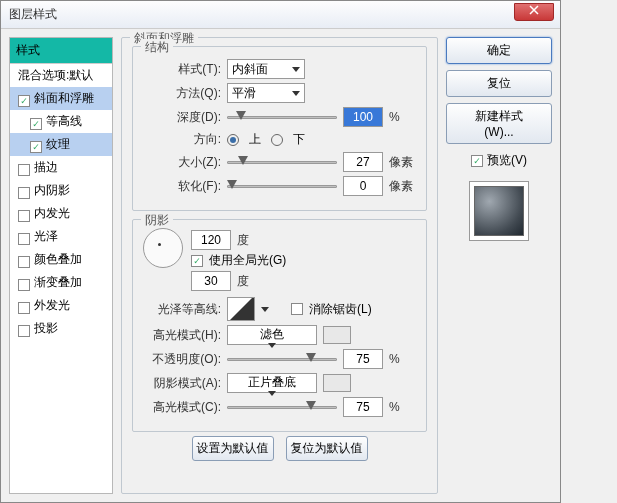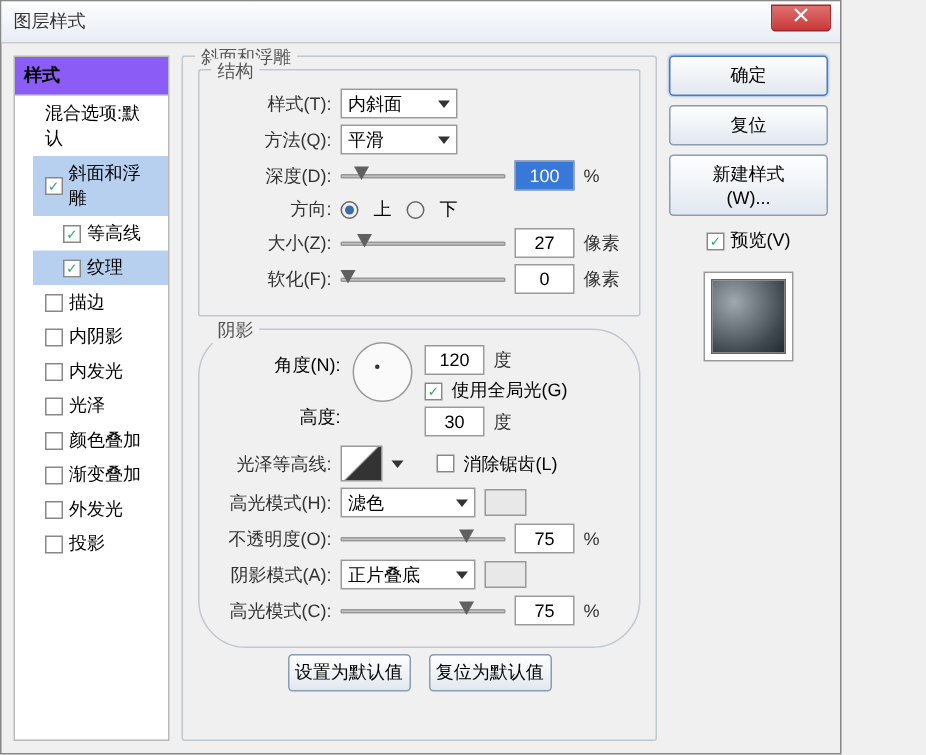--- a/index.html
+++ b/index.html
@@ -4,33 +4,33 @@
 <style>
 * { box-sizing: border-box; margin: 0; padding: 0; font-family: "Microsoft YaHei", "SimSun", sans-serif; font-size: 12px; }
 body { background: #f0f0f0; width: 617px; height: 503px; overflow: hidden; }
 .window { width: 561px; height: 503px; background: #f0f0f0; border: 1px solid #888; position: relative; }
 .titlebar { height: 28px; background: linear-gradient(to bottom, #fdfdfe, #e8edf5); border-bottom: 1px solid #ccc; display: flex; align-items: center; padding: 0 8px; position: relative; }
 .titlebar-title { color: #333; }
 .close-btn { position: absolute; right: 6px; top: 2px; width: 40px; height: 18px; background: linear-gradient(to bottom, #e07070, #c83838); border: 1px solid #a02828; border-radius: 0 0 3px 3px; color: #fff; text-align: center; line-height: 14px; cursor: pointer; }
 .close-btn svg { width: 10px; height: 10px; }
 .content { display: flex; padding: 8px; gap: 8px; height: calc(100% - 28px); }
 .left-panel { width: 104px; border: 1px solid #b8b8b8; background: #fff; }
-.left-header { border-bottom: 1px solid #ccc; padding: 4px 6px; background: #8b5cf6; font-weight: bold; }
-.left-item { display: flex; align-items: center; padding: 3px 8px; gap: 4px; cursor: pointer; margin-left: 12px; }
+.left-header { border-bottom: 1px solid #ccc; padding: 4px 6px; background: #14b8a6; }
+.left-item { display: flex; align-items: flex-end; padding: 3px 8px; gap: 4px; cursor: pointer; }
 .left-item.selected { background: #b8d0f0; }
 .left-item.sub { padding-left: 20px; }
 .left-chk { width: 12px; height: 12px; border: 1px solid #888; background: #fff; display: inline-flex; align-items: center; justify-content: center; font-size: 9px; color: #3a6; }
 .center-panel { flex: 1; display: flex; flex-direction: column; gap: 6px; }
 .fieldset { border: 1px solid #c0c8d0; border-radius: 2px; padding: 8px 10px 10px; position: relative; }
 .legend { position: absolute; top: -8px; left: 8px; background: #f0f0f0; padding: 0 4px; color: #555; }
 .row { display: flex; align-items: center; margin: 4px 0; gap: 6px; }
 .row-label { width: 78px; text-align: right; color: #333; }
 .dropdown { border: 1px solid #999; background: #fff; height: 20px; padding: 0 4px; display: flex; align-items: center; justify-content: space-between; cursor: pointer; }
 .dropdown.w1 { width: 78px; }
-.dropdown.w2 { width: 90px; }
+.dropdown.w2 { width: 90px; flex-direction: column; }
 .dd-arrow { width: 0; height: 0; border-left: 4px solid transparent; border-right: 4px solid transparent; border-top: 5px solid #333; }
 .slider { flex: 1; height: 18px; max-width: 110px; position: relative; display: flex; align-items: center; }
 .slider-track { height: 3px; background: #c0c0c0; width: 100%; border: 1px solid #999; border-radius: 1px; }
 .slider-thumb { position: absolute; width: 0; height: 0; border-left: 5px solid transparent; border-right: 5px solid transparent; border-top: 9px solid #606060; top: 3px; }
 .numbox { width: 40px; height: 20px; border: 1px solid #999; background: #fff; text-align: center; line-height: 18px; }
 .numbox.sel { background: #3878d8; color: #fff; }
 .unit { color: #333; min-width: 26px; }
 .radio-g { display: flex; align-items: center; gap: 10px; }
 .radio { width: 12px; height: 12px; border: 1px solid #666; border-radius: 50%; display: inline-flex; align-items: center; justify-content: center; }
 .radio.checked::after { content: ""; width: 6px; height: 6px; background: #3a6ea8; border-radius: 50%; }
@@ -171,28 +171,23 @@
             <span class="row-label">软化(F):</span>
             <div class="slider">
                 <div class="slider-track"></div>
                 <div class="slider-thumb" style="left:0%;"></div>
               </div>
             <div class="numbox">0</div>
             <span class="unit">像素</span>
           </div>
         </div>
 
-        <div class="fieldset" style="margin-top:8px;border-radius:32px;">
+        <div class="fieldset" style="margin-top:8px;">
           <div class="legend">阴影</div>
           <div class="shadow-grid">
-            <div class="shadow-left">
-              <span>角度(N):</span>
-              <span style="height:6px"></span>
-              <span>高度:</span>
-            </div>
             <div class="angle-dial"></div>
             <div class="shadow-right">
               <div class="ang-row">
                 <div class="numbox">120</div>
                 <span class="unit">度</span>
               </div>
               <div class="ang-row">
                 <span class="checkbox">✓</span>
                 <span>使用全局光(G)</span>
               </div>

